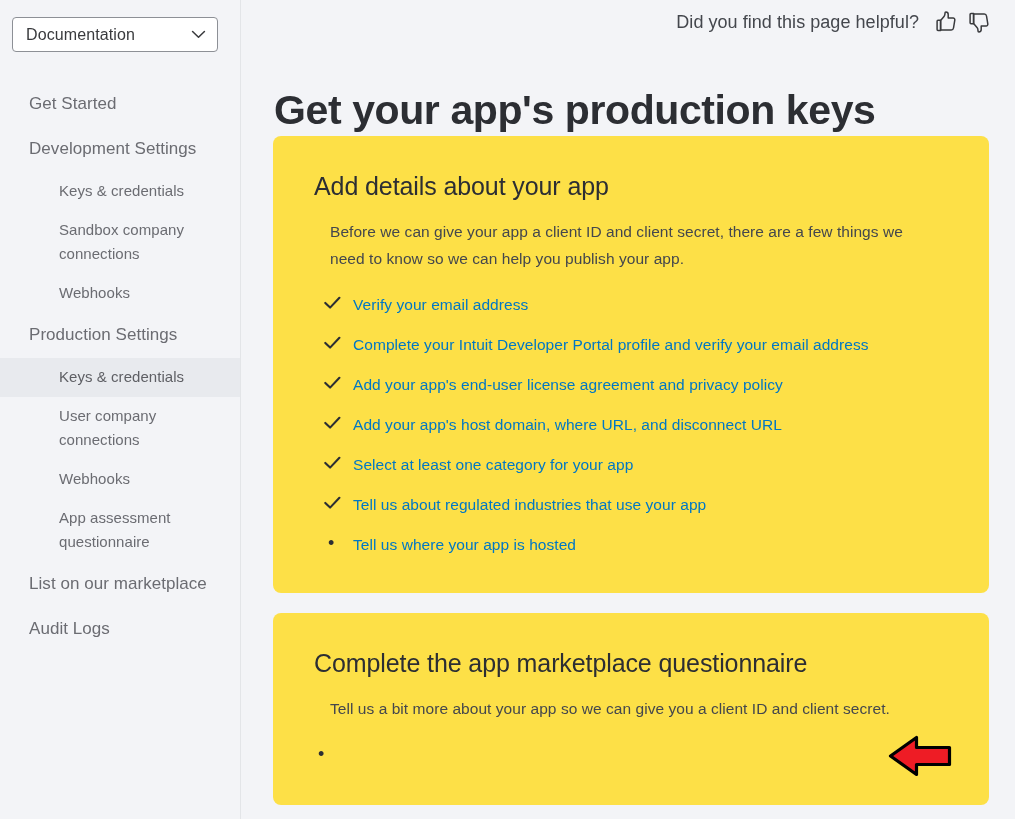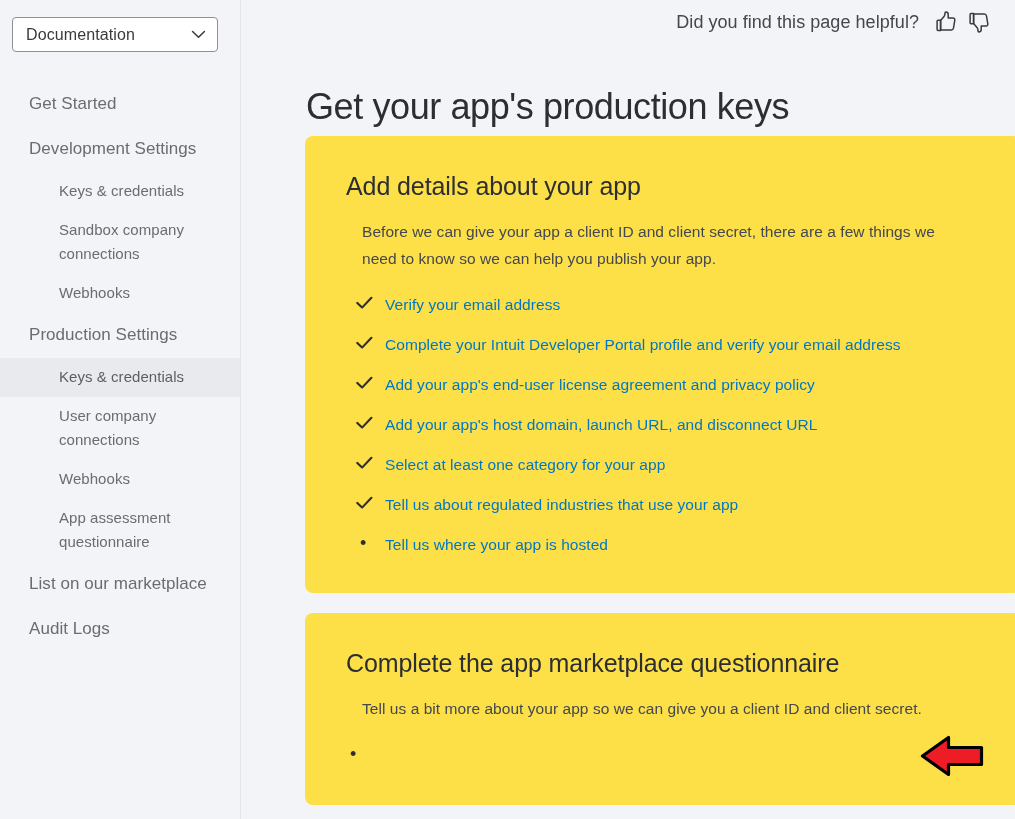--- a/index.html
+++ b/index.html
@@ -14,21 +14,20 @@
     font-family: "Liberation Sans", sans-serif;
     color: #393a3d;
     -webkit-font-smoothing: antialiased;
   }
 
   #app {
     position: relative;
     width: 1015px;
     height: 631px;
     display: flex;
-    gap: 32px;
   }
 
   
   .sidebar {
     position: relative;
     width: 241px;
     min-width: 241px;
     height: 819px;
     background: #f3f4f7;
     border-right: 1px solid #e3e5e8;
@@ -129,23 +128,23 @@
     cursor: pointer;
     background: none;
     border: 0;
     padding: 0;
   }
 
   .page-title {
     position: absolute;
     left: 33px;
     top: 57px;
-    font-size: 36px;
+    font-size: 41px;
     line-height: 52px;
-    font-weight: 400;
+    font-weight: 700;
     color: #2c2e33;
     letter-spacing: -0.4px;
     white-space: nowrap;
   }
 
   .card {
     position: absolute;
     left: 32px;
     width: 716px;
     background: #fde047;
@@ -325,21 +324,21 @@
               </svg>
             </span>
             <a class="clink">Add your app's end-user license agreement and privacy policy</a>
           </li>
           <li>
             <span class="marker">
               <svg width="17" height="14" viewBox="0 0 17 14" fill="none" aria-hidden="true">
                 <path d="M1.3 6.9 L6.1 11.6 L15.4 1.8" stroke="#2c2e33" stroke-width="2.1" stroke-linecap="round" stroke-linejoin="round"></path>
               </svg>
             </span>
-            <a class="clink">Add your app's host domain, launch URL, and disconnect URL</a>
+            <a class="clink">Add your app's host domain, where URL, and disconnect URL</a>
           </li>
           <li>
             <span class="marker">
               <svg width="17" height="14" viewBox="0 0 17 14" fill="none" aria-hidden="true">
                 <path d="M1.3 6.9 L6.1 11.6 L15.4 1.8" stroke="#2c2e33" stroke-width="2.1" stroke-linecap="round" stroke-linejoin="round"></path>
               </svg>
             </span>
             <a class="clink">Select at least one category for your app</a>
           </li>
           <li>

